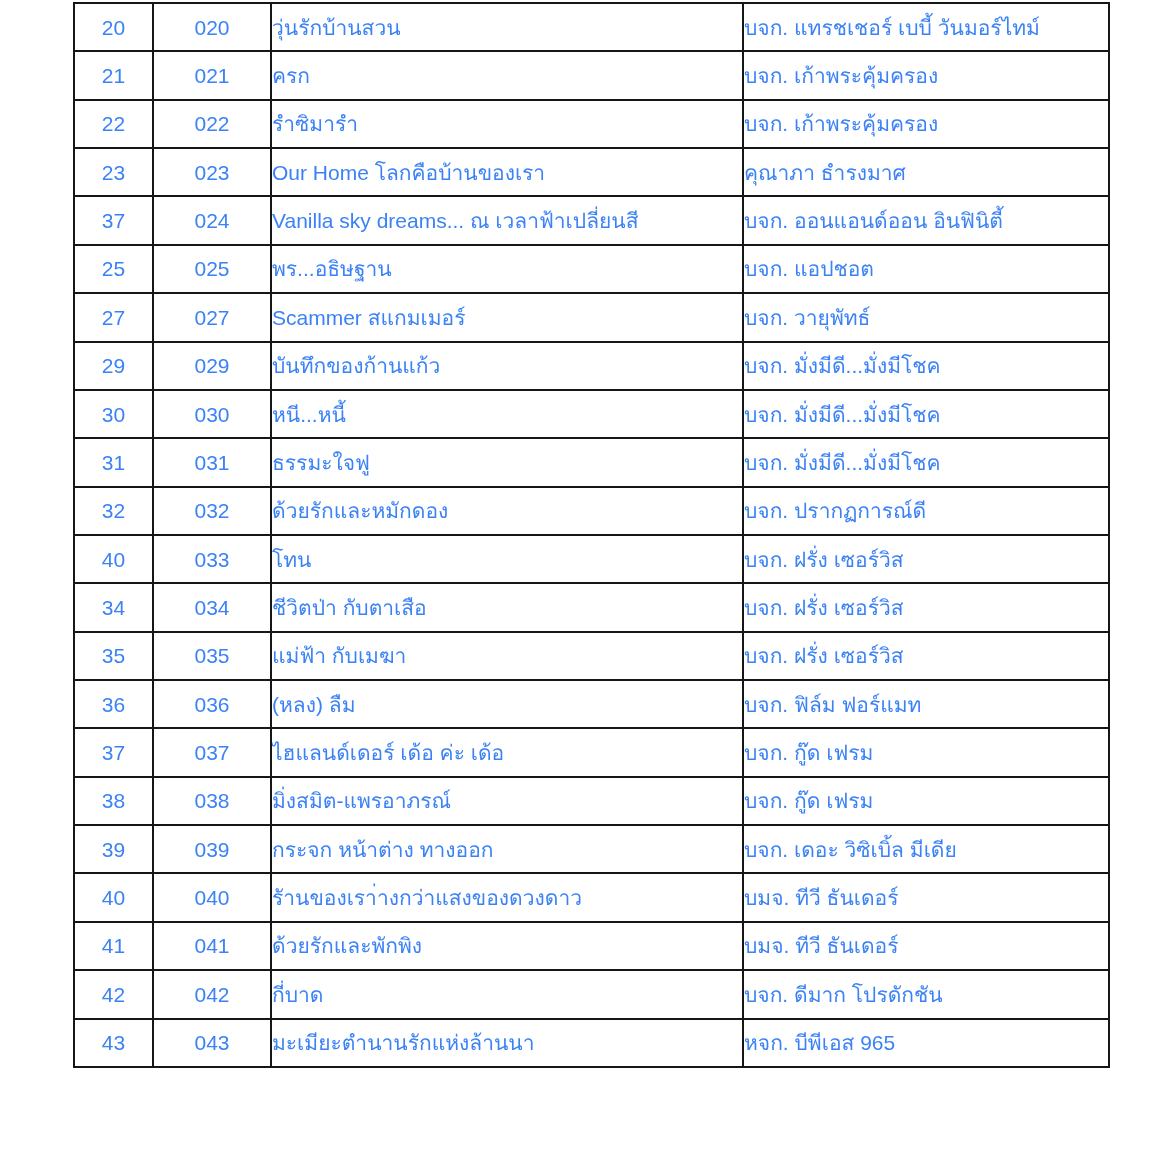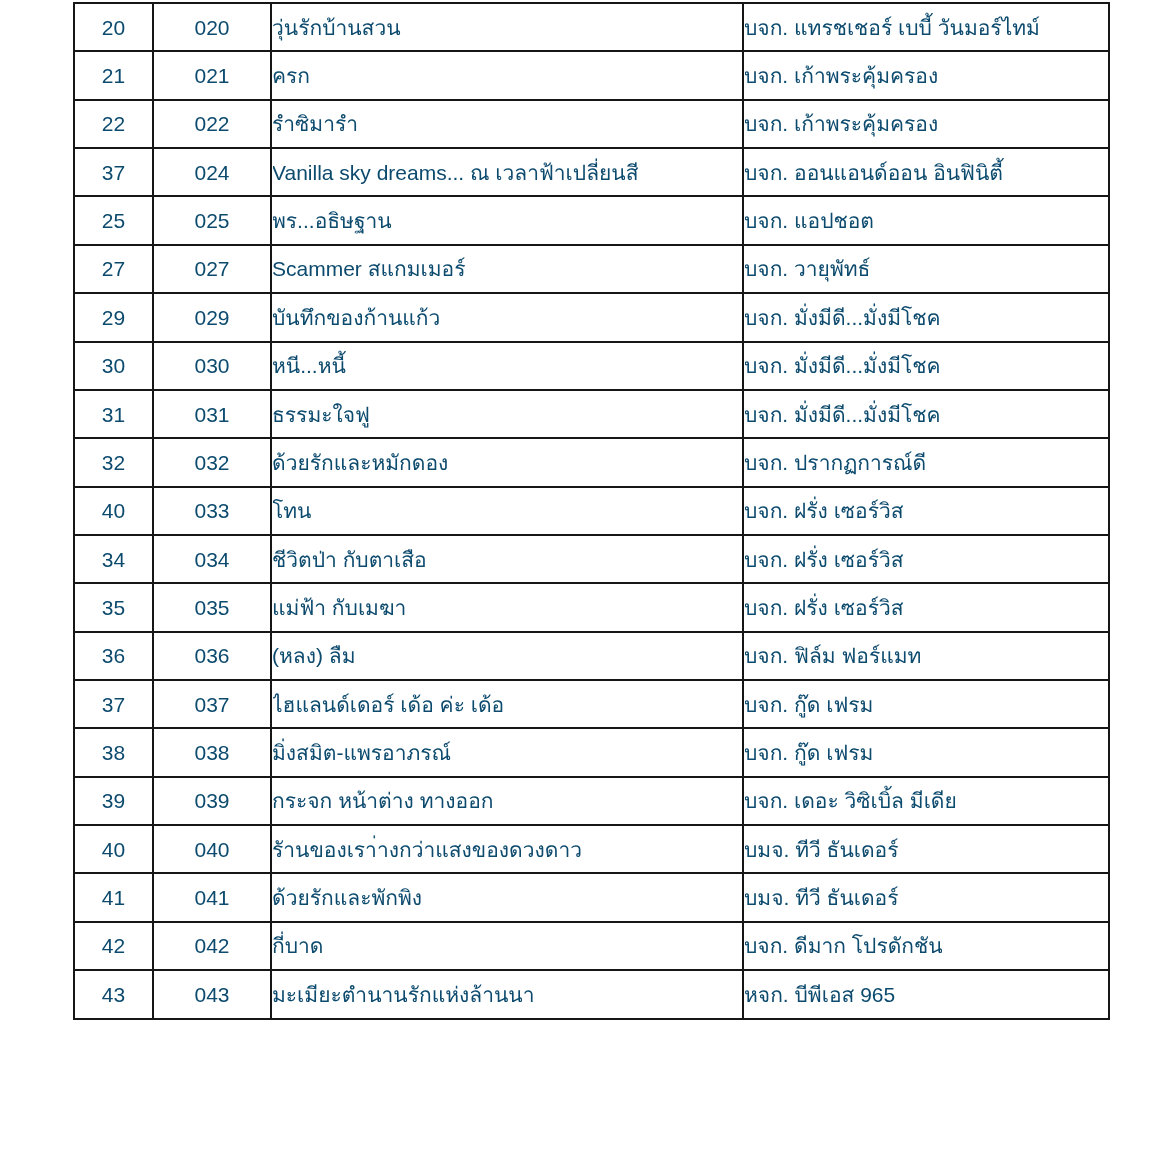--- a/index.html
+++ b/index.html
@@ -6,21 +6,21 @@
     margin: 0;
     padding: 0;
     background: #ffffff;
   }
   .sheet {
     position: relative;
     width: 1165px;
     height: 1172px;
     background: #ffffff;
     font-family: "Liberation Sans", sans-serif;
-    color: #0c4a6e;
+    color: #3b82f6;
     overflow: hidden;
   }
   table.grid {
     position: absolute;
     left: 73px;
     top: 2px;
     width: 1035px;
     border-collapse: collapse;
     table-layout: fixed;
   }
@@ -30,21 +30,21 @@
     box-sizing: border-box;
     font-size: 21px;
     line-height: 1.1;
     vertical-align: middle;
     padding: 0;
     overflow: hidden;
     white-space: nowrap;
     background: #ffffff;
   }
   td.center { text-align: center; }
-  td.left   { text-align: left; padding-left: 12px; border-radius: 11px; }
+  td.left   { text-align: left; padding-left: 12px; }
 </style>
 </head>
 <body>
 
 <div class="sheet">
   <table class="grid">
     <colgroup>
       <col style="width:79px">
       <col style="width:118px">
       <col style="width:472px">
@@ -61,20 +61,26 @@
           <td class="center">21</td>
           <td class="center">021</td>
           <td class="left">ครก</td>
           <td class="left">บจก. เก้าพระคุ้มครอง</td>
         </tr>
         <tr>
           <td class="center">22</td>
           <td class="center">022</td>
           <td class="left">รำซิมารำ</td>
           <td class="left">บจก. เก้าพระคุ้มครอง</td>
+        </tr>
+        <tr>
+          <td class="center">23</td>
+          <td class="center">023</td>
+          <td class="left">Our Home โลกคือบ้านของเรา</td>
+          <td class="left">คุณาภา ธำรงมาศ</td>
         </tr>
         <tr>
           <td class="center">37</td>
           <td class="center">024</td>
           <td class="left">Vanilla sky dreams... ณ เวลาฟ้าเปลี่ยนสี</td>
           <td class="left">บจก. ออนแอนด์ออน อินฟินิตี้</td>
         </tr>
         <tr>
           <td class="center">25</td>
           <td class="center">025</td>

